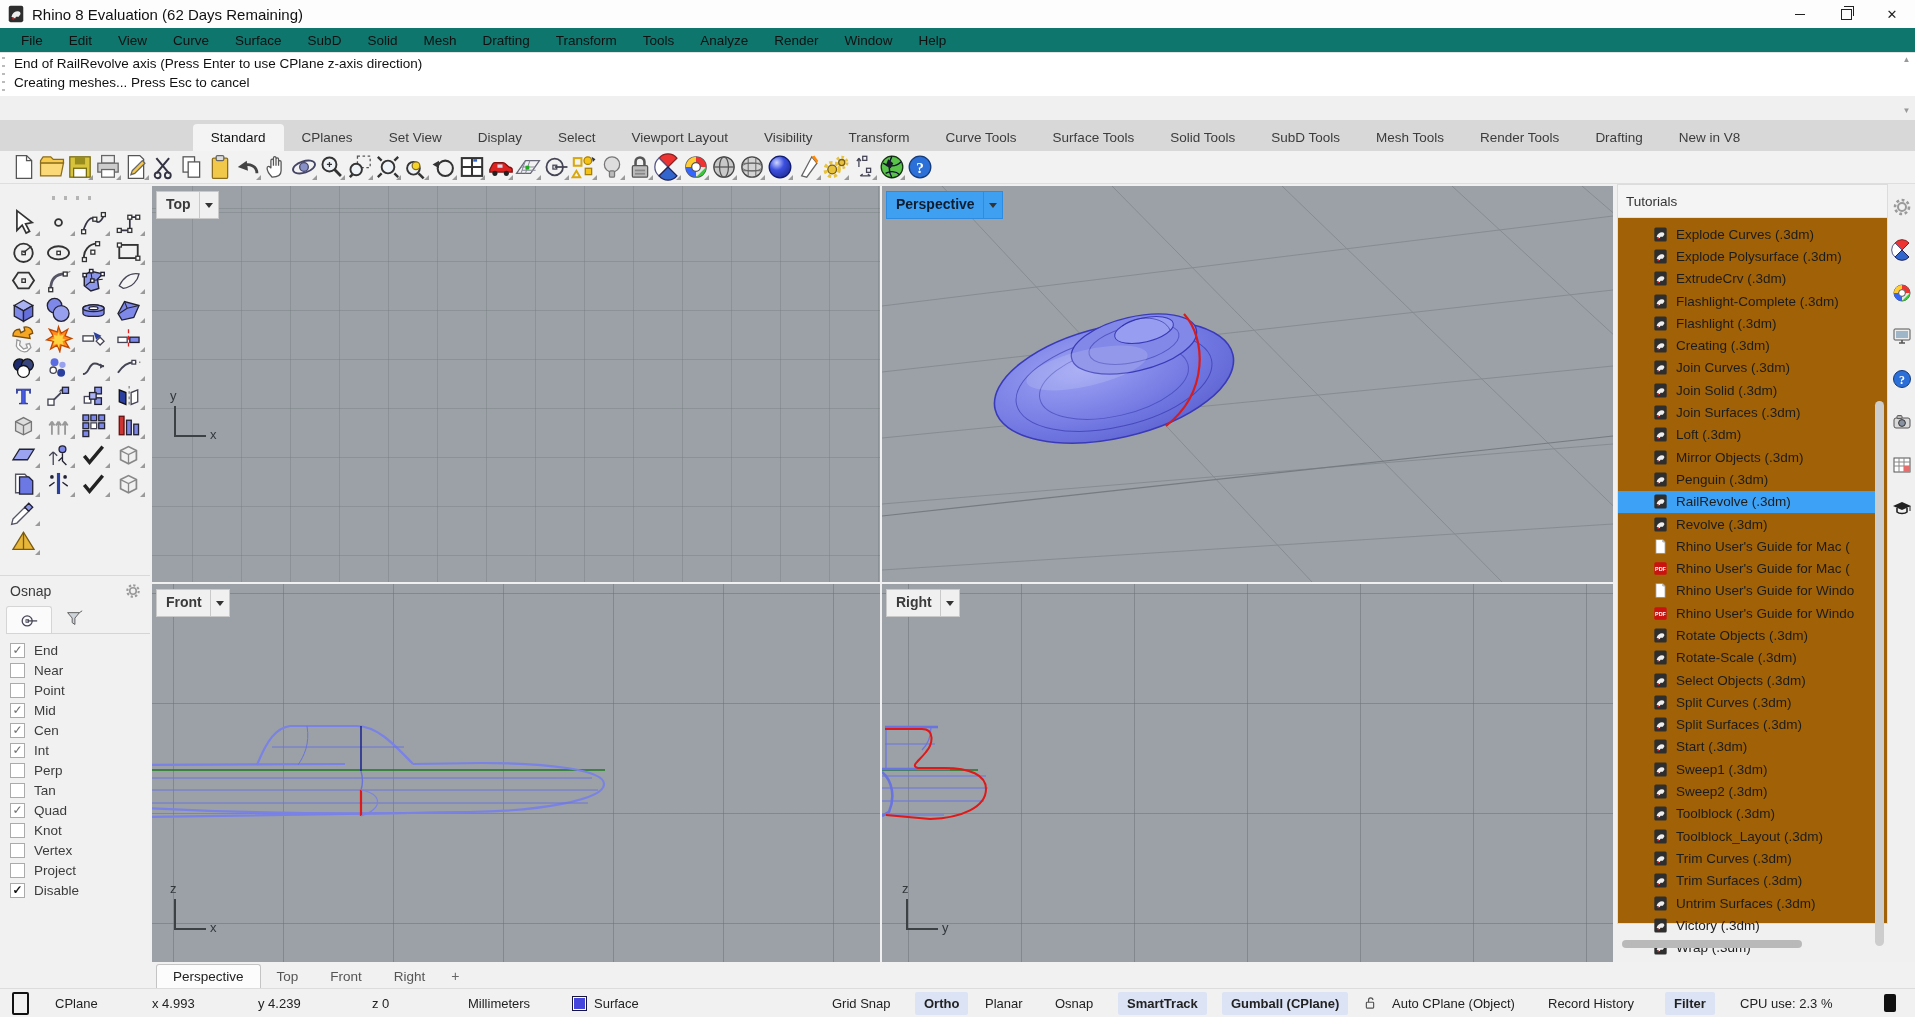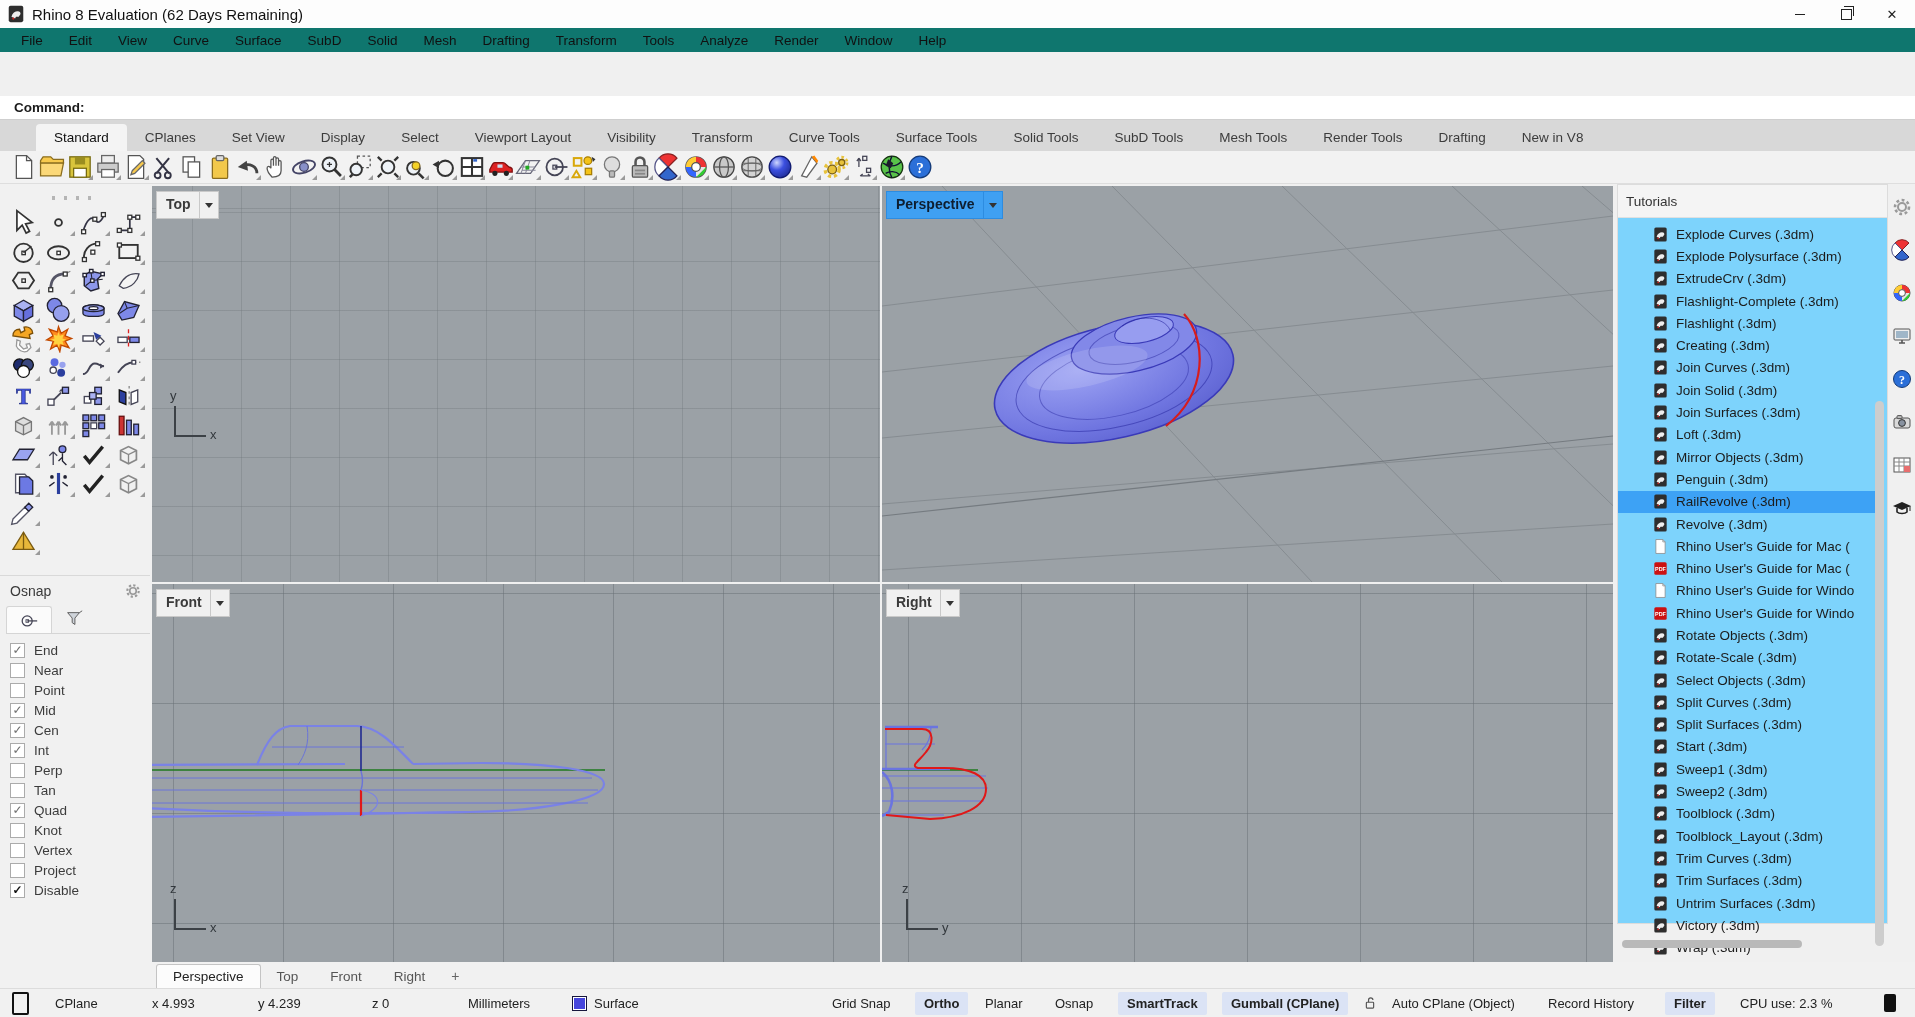--- a/index.html
+++ b/index.html
@@ -26,21 +26,21 @@
   .cmdarea{left:0;top:52px;width:1915px;height:44px;background:#fff;border-top:1px solid #e3e3e3;box-sizing:border-box;}
   .cmd-grip{position:absolute;left:2px;top:4px;width:4px;height:36px;
      background:repeating-linear-gradient(to bottom,#bbb 0 2px,transparent 2px 8px);width:3px;}
   .cmd-line{position:absolute;left:14px;font-size:13.5px;color:#111;white-space:pre;}
   .cmdscroll{position:absolute;right:2px;top:2px;width:13px;height:60px;display:flex;flex-direction:column;justify-content:space-between;align-items:center;color:#999;font-size:8px;}
   .promptrow{left:0;top:96px;width:1915px;height:24px;background:#fff;border-bottom:1px solid #cfcfcf;box-sizing:border-box;display:flex;align-items:center;}
   .prompt-label{font-size:13.5px;font-weight:bold;margin-left:14px;}
   .cmd-input{flex:1;height:100%;}
 
   
-  .tabstrip{left:0;top:120px;width:1915px;height:31px;background:#d8d8d8;display:flex;align-items:flex-end;padding-left:36px;box-sizing:border-box;}
+  .tabstrip{left:0;top:120px;width:1915px;height:31px;background:#d8d8d8;display:flex;align-items:flex-end;padding-left:36px;box-sizing:border-box;justify-content:center;}
   .ttab{font-size:13.5px;color:#3c3c3c;padding:6px 18px 6px 18px;border-radius:4px 4px 0 0;}
   .ttab.active{background:#f4f4f4;color:#111;}
 
   
   .iconbar{left:0;top:151px;width:1915px;height:33px;background:#f2f2f2;border-bottom:1px solid #dedede;box-sizing:border-box;display:flex;align-items:center;padding-left:10px;}
   .tbi{width:28px;height:28px;position:relative;display:flex;align-items:center;justify-content:center;}
   .fly::after{content:"";position:absolute;right:1px;bottom:1px;
       border-left:5px solid transparent;border-bottom:5px solid #9a9a9a;}
 
   
@@ -87,21 +87,21 @@
   .dd-arrow{width:0;height:0;border-left:4px solid transparent;border-right:4px solid transparent;border-top:5px solid #333;}
   .vp-label.active{background:#3fa0f2;border-color:#2d8ce0;color:#0e1e30;}
   .vp-label.active .dd{border-left-color:#2d8ce0;}
   .axisw{position:absolute;width:60px;height:50px;}
   .axisw .vl{position:absolute;left:12px;top:12px;width:2px;height:30px;background:#3c4146;}
   .axisw .hl{position:absolute;left:12px;top:41px;width:32px;height:2px;background:#3c4146;}
   .axisw .vlab{position:absolute;left:8px;top:-6px;font-size:13px;color:#33383d;}
   .axisw .hlab{position:absolute;left:48px;top:33px;font-size:13px;color:#33383d;}
 
   
-  .tutorials{left:1617px;top:184px;width:271px;height:740px;background:#7dd3fc;border:1px solid #dcdcdc;box-sizing:border-box;}
+  .tutorials{left:1617px;top:184px;width:271px;height:740px;background:#a16207;border:1px solid #dcdcdc;box-sizing:border-box;}
   .tut-head{height:32px;background:#f4f4f4;display:flex;align-items:center;padding:0 8px 0 8px;border-bottom:1px solid #e0e0e0;}
   .tut-title{font-size:13.5px;color:#333;}
   .tut-list{position:absolute;left:0;top:38px;width:258px;}
   .tut-row{display:flex;align-items:center;height:22.3px;padding-left:34px;}
   .tut-row.selected{background:#3da2f5;}
   .tut-ic{width:17px;height:17px;margin-right:7px;flex:0 0 17px;}
   .tut-label{font-size:13.5px;color:#1c1c1c;white-space:nowrap;overflow:hidden;}
   .vscroll{position:absolute;left:257px;top:216px;width:9px;height:545px;border-radius:5px;background:#cdcdcd;}
   .hscroll{position:absolute;left:4px;top:755px;width:180px;height:8px;border-radius:4px;background:#b9b9b9;}
 
@@ -162,23 +162,28 @@
       <div class="menu-item">Mesh</div>
       <div class="menu-item">Drafting</div>
       <div class="menu-item">Transform</div>
       <div class="menu-item">Tools</div>
       <div class="menu-item">Analyze</div>
       <div class="menu-item">Render</div>
       <div class="menu-item">Window</div>
       <div class="menu-item">Help</div>
     </div>
 
-  <div class="abs promptrow">
-    <span class="prompt-label">Command:</span>
-    <div class="cmd-input"></div>
+  <div class="abs cmdarea">
+    <div class="cmd-grip"></div>
+    <div class="cmd-line" style="top:3px;">End of RailRevolve axis (Press Enter to use CPlane z-axis direction)</div>
+    <div class="cmd-line" style="top:22px;">Creating meshes... Press Esc to cancel</div>
+    <div class="cmdscroll">
+        <span>▲</span>
+        <span>▼</span>
+      </div>
   </div>
 
   <div class="abs tabstrip">
 
   <div class="ttab active">Standard</div>
       <div class="ttab">CPlanes</div>
       <div class="ttab">Set View</div>
       <div class="ttab">Display</div>
       <div class="ttab">Select</div>
       <div class="ttab">Viewport Layout</div>

